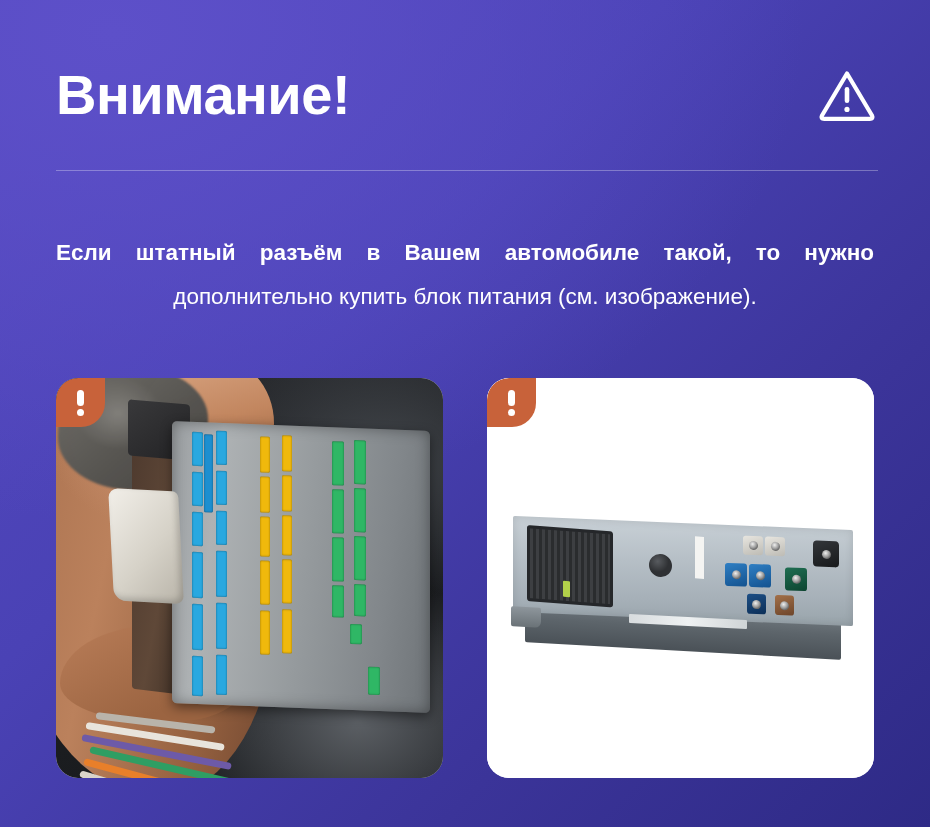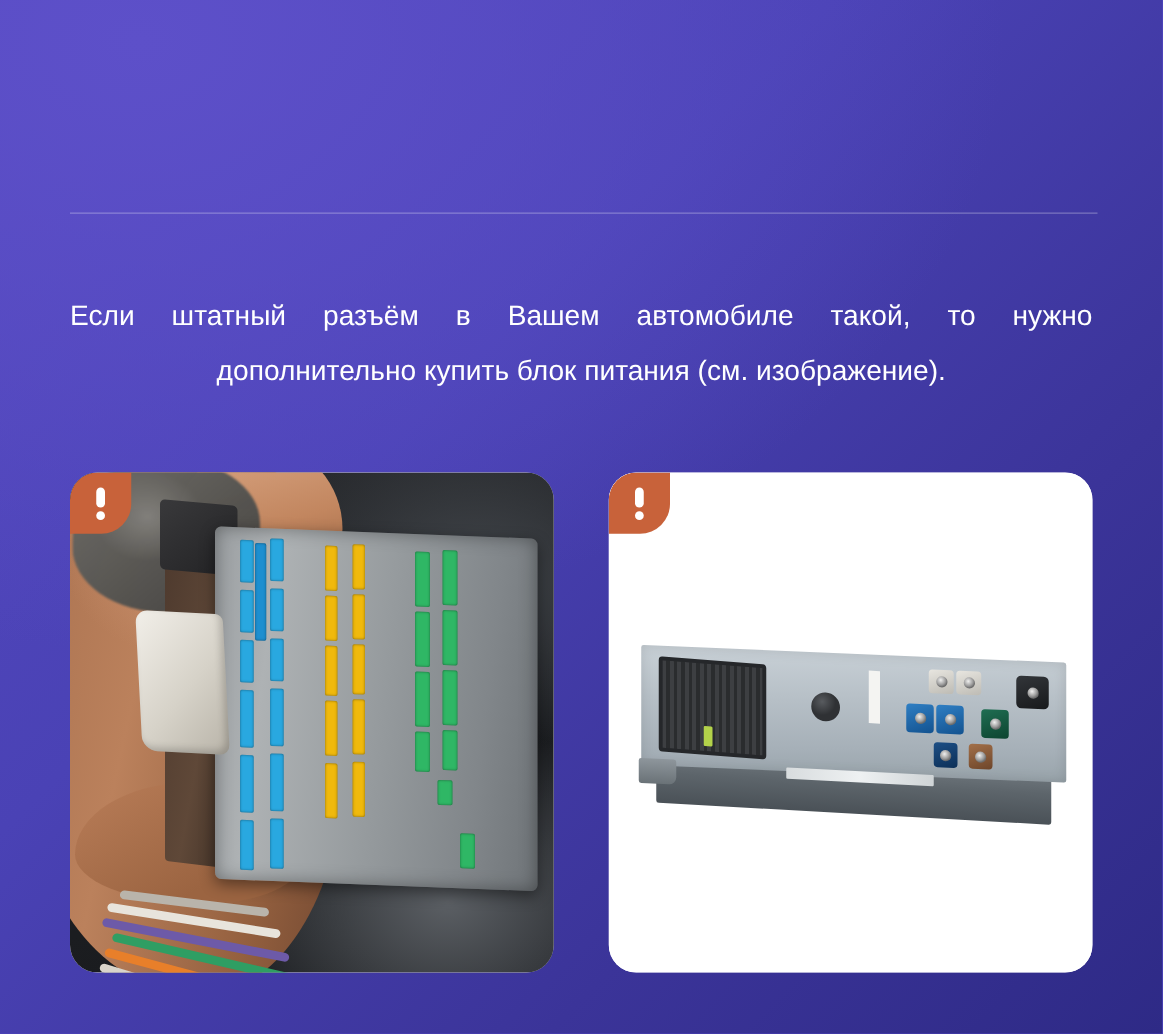--- a/index.html
+++ b/index.html
@@ -75,20 +75,21 @@
     line-height: 44px;
     font-weight: 500;
     color: #ffffff;
     text-align: justify;
     text-justify: inter-word;
   }
   .body-copy > span { display: block; }
   .body-copy .ln1 {
     text-align: justify;
     text-align-last: justify;
+    font-weight: bold;
   }
   .body-copy .ln2 {
     text-align: center;
   }
 
   
   .cards {
     position: absolute;
     left: 56px;
     top: 378px;
@@ -322,20 +323,31 @@
     background: linear-gradient(180deg, #8e969c 0%, #6a7277 100%);
     transform: skewY(3deg);
     border-radius: 2px 2px 6px 2px;
   }
 </style>
 </head>
 <body>
 
 <div class="banner">
 
+  <div class="header">
+    <div class="page-title">Внимание!</div>
+
+    <div class="warn-icon-wrap">
+      <svg width="60" height="56" viewBox="0 0 60 56" fill="none" aria-hidden="true">
+        <path d="M30 6.5 L55 48.5 Q56.6 51.8 52.8 51.8 L7.2 51.8 Q3.4 51.8 5 48.5 Z" stroke="#ffffff" stroke-width="4.2" stroke-linejoin="round" fill="none"></path>
+        <rect x="27.7" y="20" width="4.6" height="16" rx="2.3" fill="#ffffff"></rect>
+        <circle cx="30" cy="42.4" r="2.6" fill="#ffffff"></circle>
+      </svg>
+    </div>
+  </div>
 
   <div class="divider"></div>
 
   <div class="body-copy">
     <span class="ln1">Если штатный разъём в Вашем автомобиле такой, то нужно</span>
     <span class="ln2">дополнительно купить блок питания (см. изображение).</span>
   </div>
 
   <div class="cards">
 

